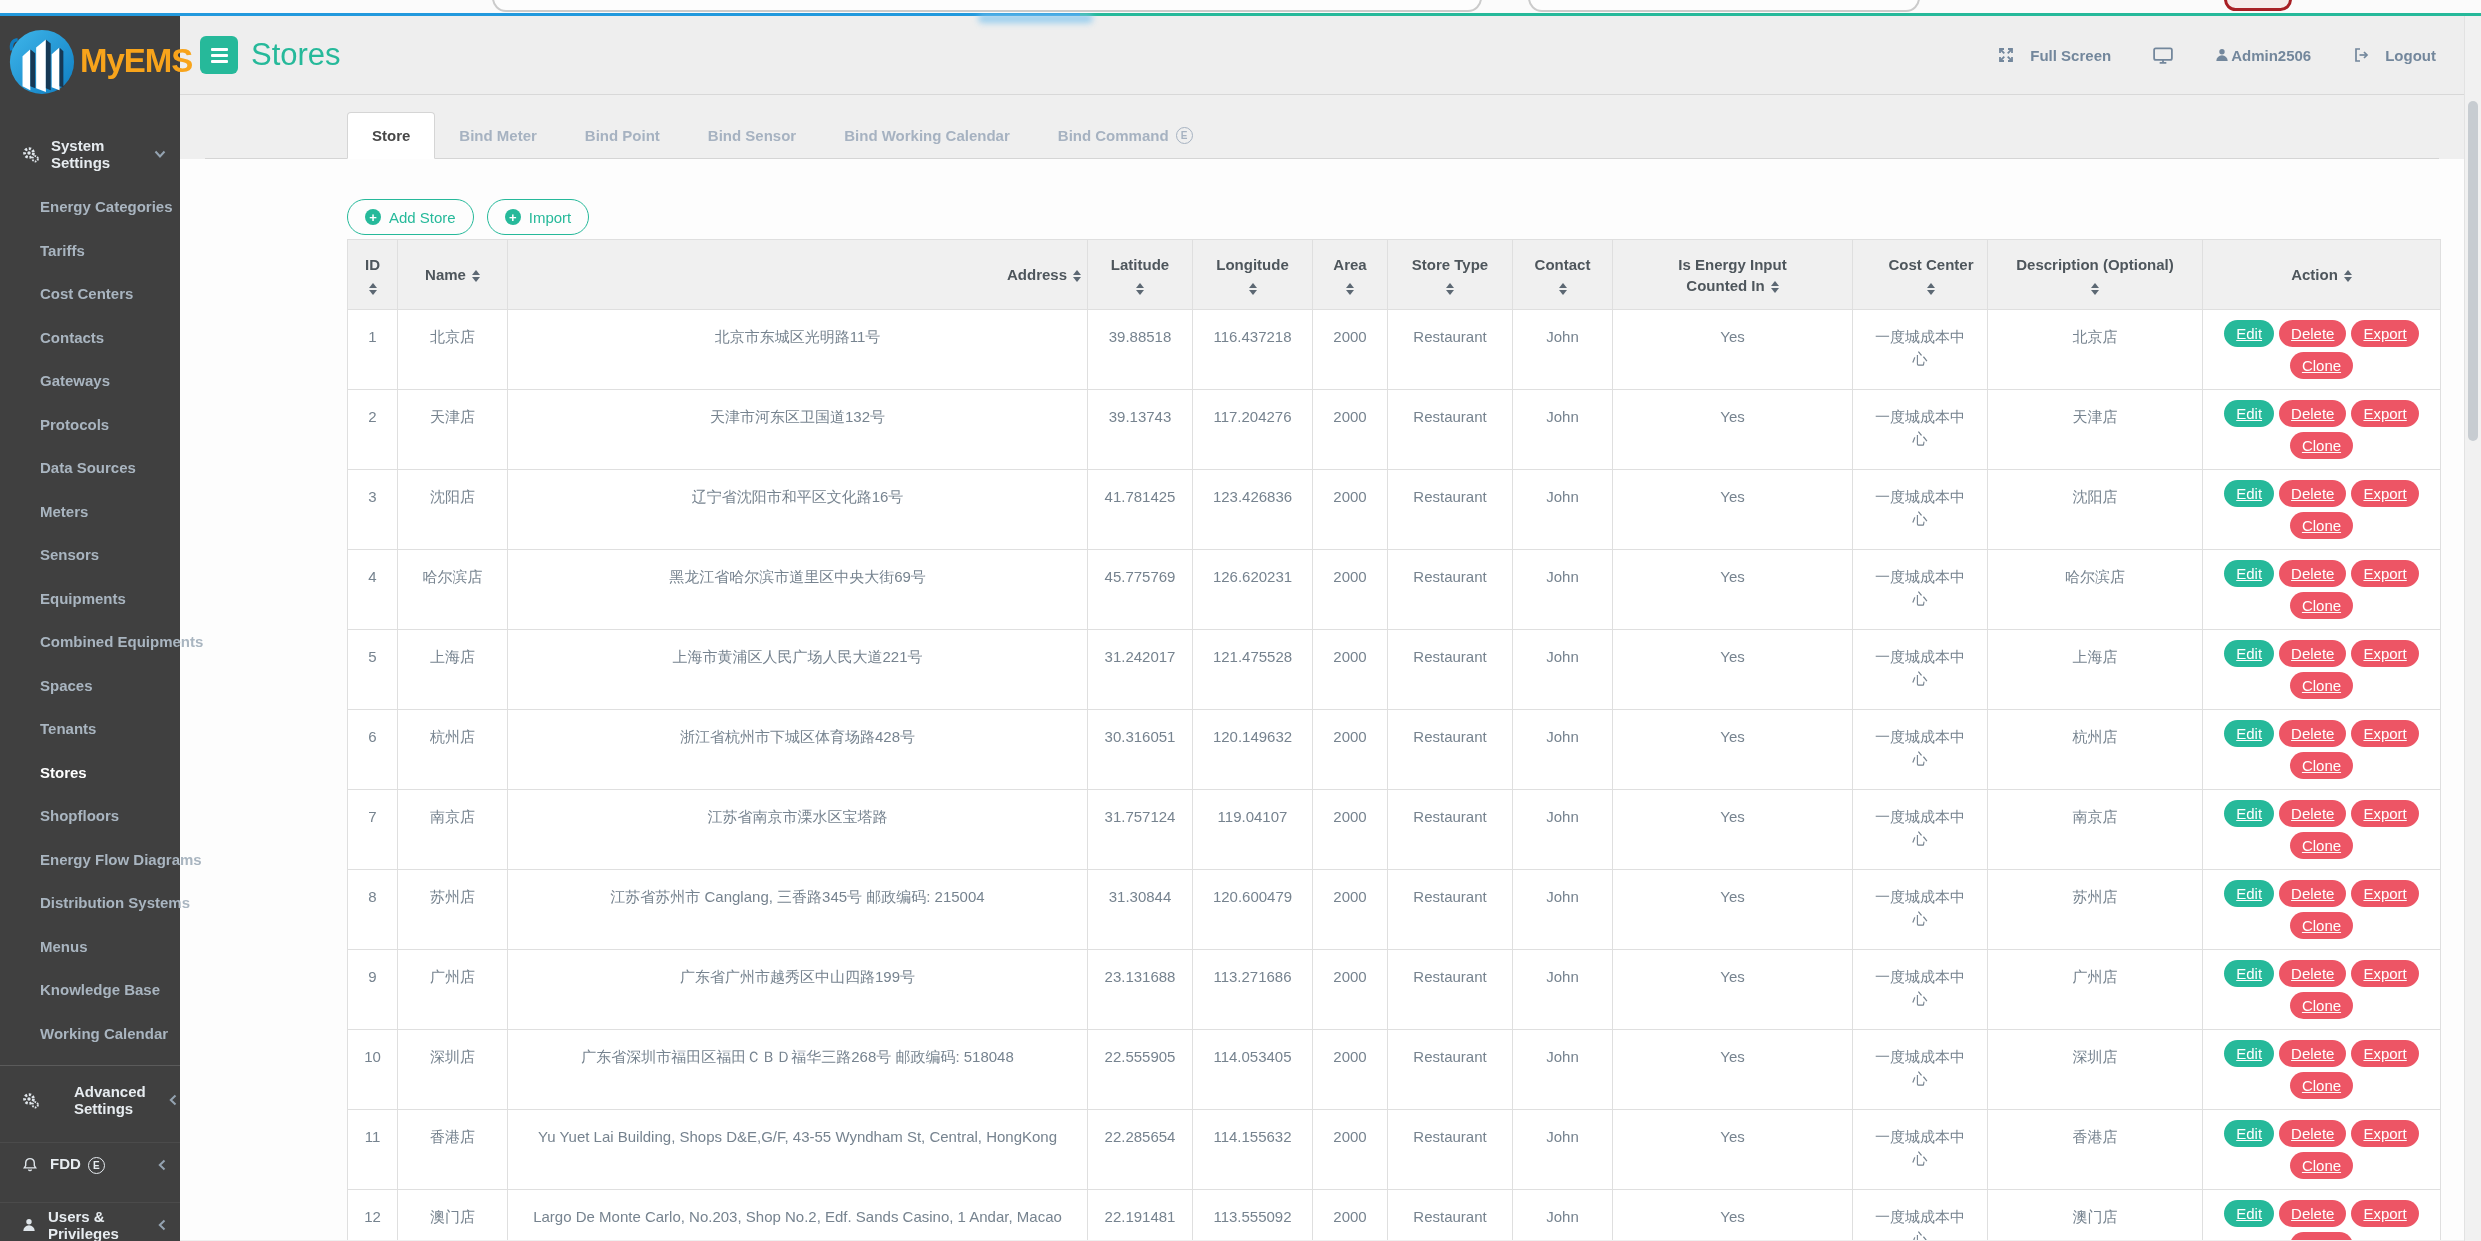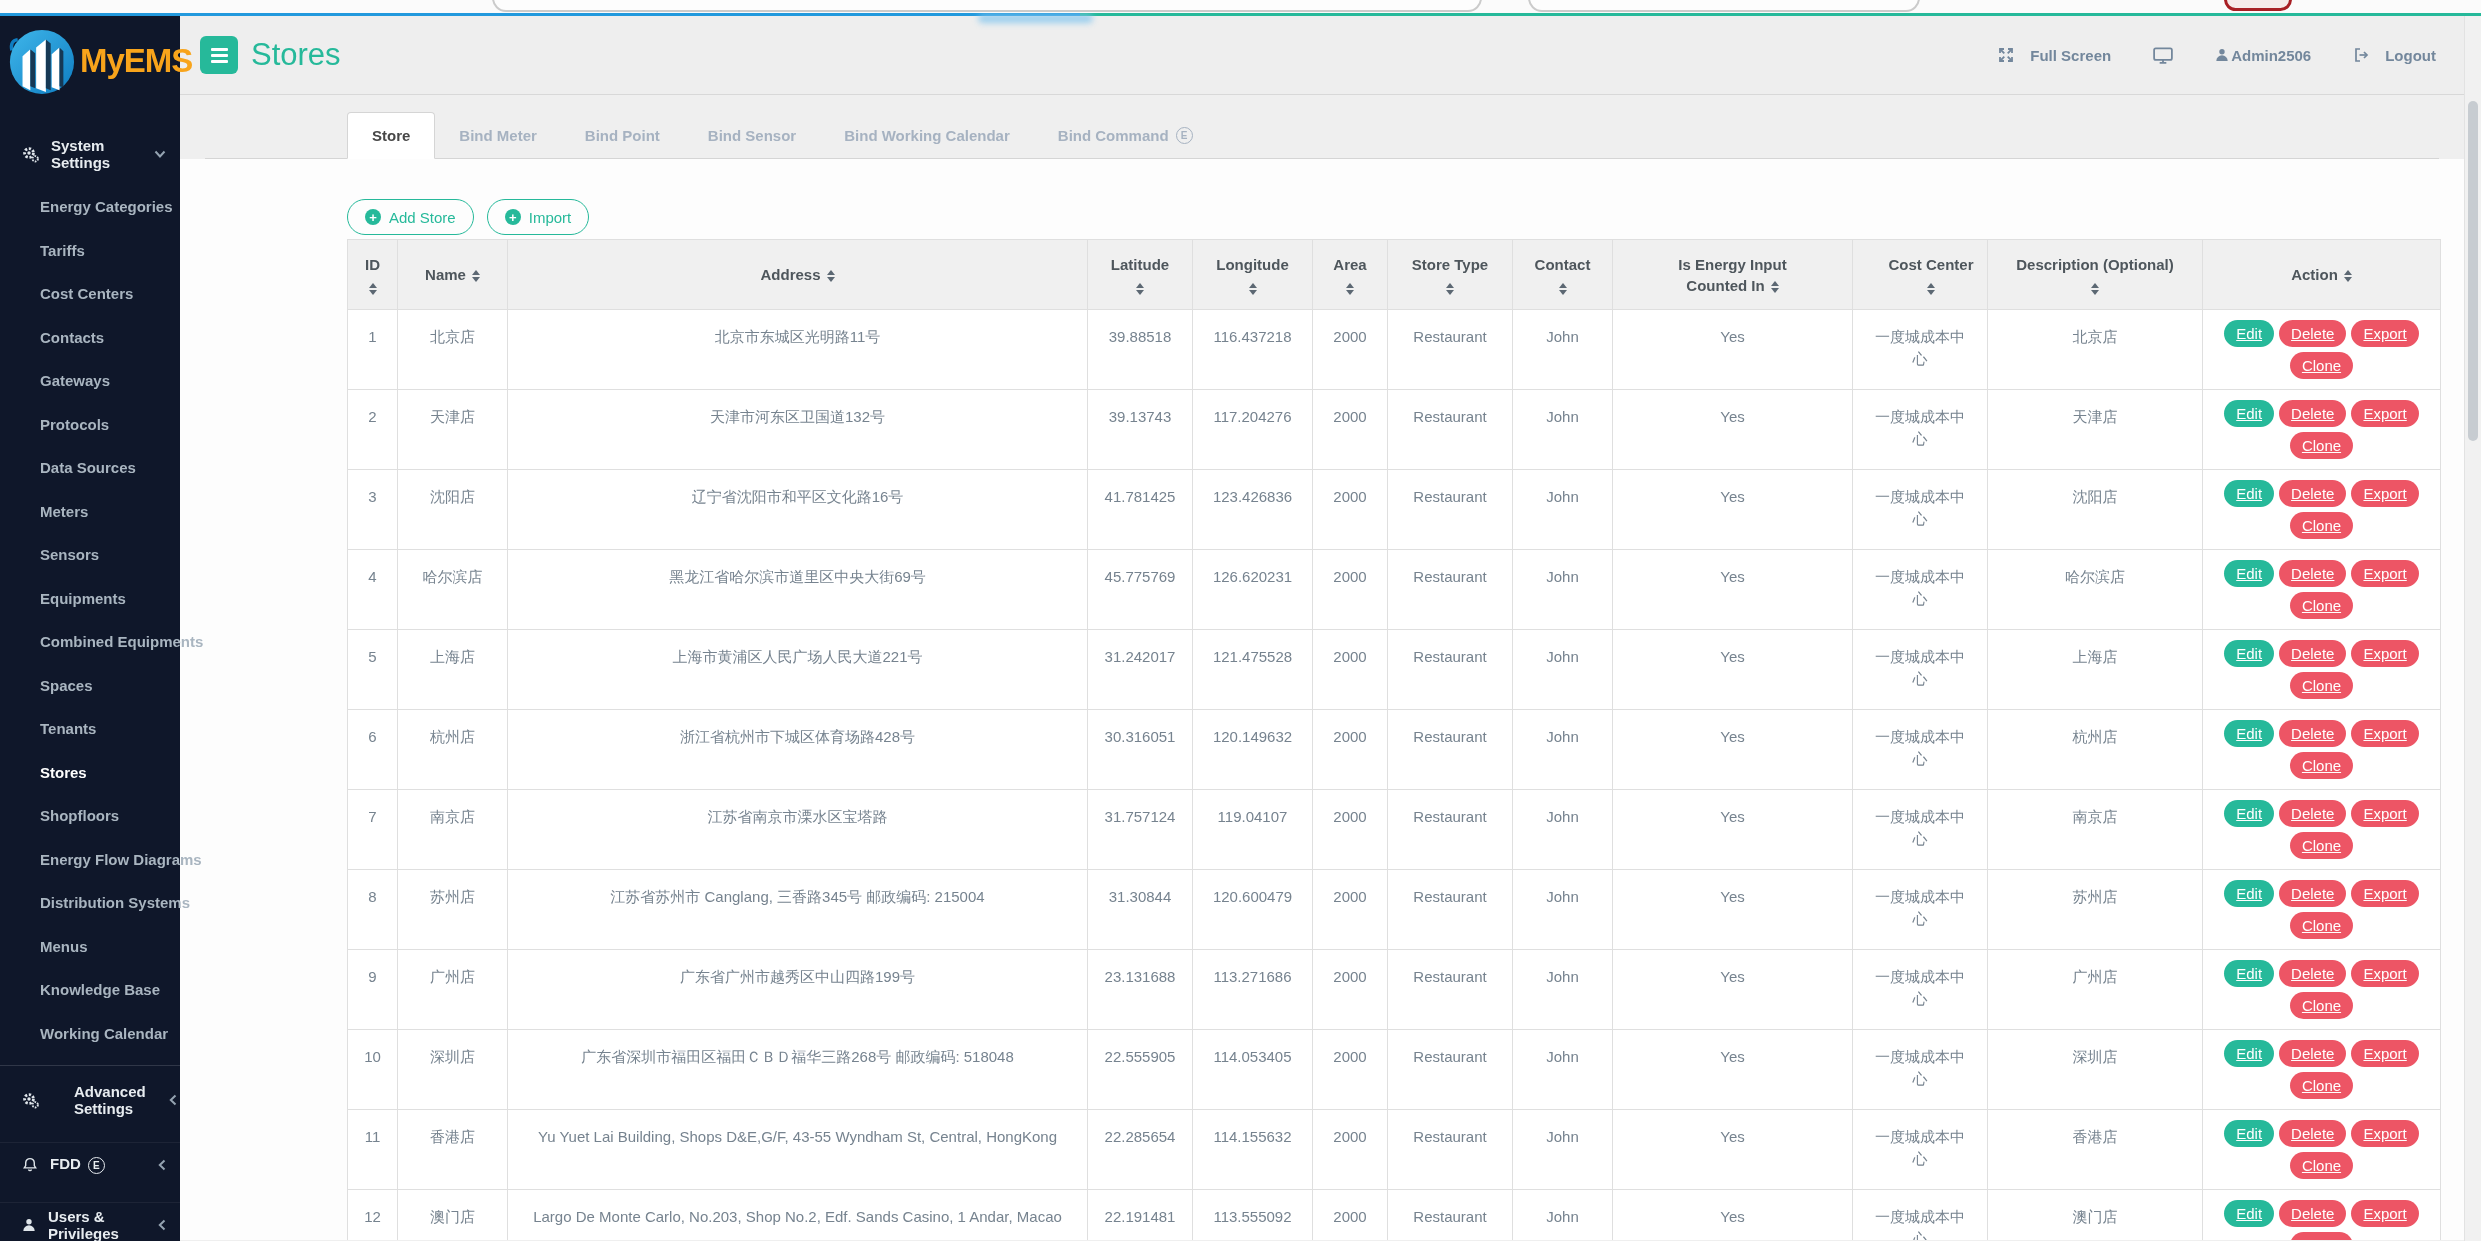--- a/index.html
+++ b/index.html
@@ -14,21 +14,21 @@
   .tab-ghost.g2 { left:1528px; width:392px; }
   .rec-pill { position:absolute; top:-12px; left:2224px; width:68px; height:23px; background:#f6e9e9; border:3px solid #a81e24; border-radius:12px; }
 
   
   .top-line { position:absolute; left:0; top:13px; width:100%; height:3px; z-index:29; }
   .line-teal { position:absolute; inset:0; background:#26b99a; }
   .line-blue { position:absolute; left:0; top:0; width:1080px; height:3px; background:#2299dd; }
   .line-glow { position:absolute; left:978px; top:1px; width:115px; height:9px; background:#7fc4ee; border-radius:5px; filter:blur(3px); opacity:.75; }
 
   
-  .sidebar { position:absolute; left:0; top:16px; width:180px; bottom:0; background:#0f172a; z-index:5; }
+  .sidebar { position:absolute; left:0; top:16px; width:180px; bottom:0; background:#404040; z-index:5; }
   .logo { display:flex; align-items:center; padding:10px 6px 8px 6px; cursor:pointer; }
   .logo-text { color:#f8a41b; font-size:33px; font-weight:700; letter-spacing:-1px; margin-left:4px; }
   .menu-header { display:flex; align-items:center; color:#e7ecf0; font-size:15px; font-weight:700; padding:0 14px 0 22px; height:44px; cursor:pointer; }
   .menu-header .mh-icon { display:inline-flex; margin-right:12px; color:#dfe5ea; }
   .menu-header .mh-label { flex:1; }
   .menu-header .chev { color:#94a3b1; display:inline-flex; }
   .menu-header.sys { margin-top:28px; }
   .submenu { list-style:none; margin-top:9px; }
   .submenu-item { height:43.5px; line-height:43.5px; padding-left:40px; color:#a9b5c0; font-size:15px; font-weight:600; white-space:nowrap; cursor:pointer; }
   .submenu-item.active { color:#ffffff; font-weight:700; }
@@ -61,21 +61,21 @@
   .toolbar { margin:40px 0 0 167px; display:flex; gap:13px; }
   .pill-btn { display:inline-flex; align-items:center; gap:8px; height:36px; padding:0 17px; background:#fdfdfd; border:1px solid #26b99a; border-radius:18px; color:#26b99a; font-size:15px; font-family:inherit; cursor:pointer; }
   .plus-circle { display:inline-flex; width:16px; height:16px; border-radius:50%; background:#26b99a; color:#fff; align-items:center; justify-content:center; font-size:13px; font-weight:700; line-height:1; }
 
   
   table { border-collapse:collapse; table-layout:fixed; width:2093px; margin:4px 0 0 167px; background:#fff; }
   th, td { border:1px solid #dfdfdf; text-align:center; }
   th { height:70px; vertical-align:middle; background:#f0f0f0; color:#4e565c; font-size:15px; font-weight:600; padding:10px 6px; line-height:21px; }
   th:nth-child(9) { padding:10px 48px; }
   td { height:80px; vertical-align:top; padding:16px 8px 8px; color:#76838f; font-size:15px; line-height:22px; }
-  th:nth-child(1){width:50px;} th:nth-child(2){width:110px;} th:nth-child(3){width:580px;}
+  th:nth-child(1){width:50px;} th:nth-child(2){width:110px;} th:nth-child(3){width:580px;text-align:right;}
   th:nth-child(4){width:105px;} th:nth-child(5){width:120px;} th:nth-child(6){width:75px;}
   th:nth-child(7){width:125px;} th:nth-child(8){width:100px;} th:nth-child(9){width:240px;}
   th:nth-child(10){width:135px;padding-left:28px;} th:nth-child(11){width:215px;} th:nth-child(12){width:238px;}
   .sort-icon { display:inline-flex; flex-direction:column; gap:2px; margin-left:6px; vertical-align:middle; }
   .sort-icon i { display:block; width:0; height:0; border-left:4.5px solid transparent; border-right:4.5px solid transparent; }
   .sort-icon .up { border-bottom:5.5px solid #5c6873; }
   .sort-icon .dn { border-top:5.5px solid #5c6873; }
   th.arrows-below .th-label { display:block; }
   th.arrows-below .sort-icon { margin:4px auto 0; }
   .cc { display:inline-block; width:97px; }

